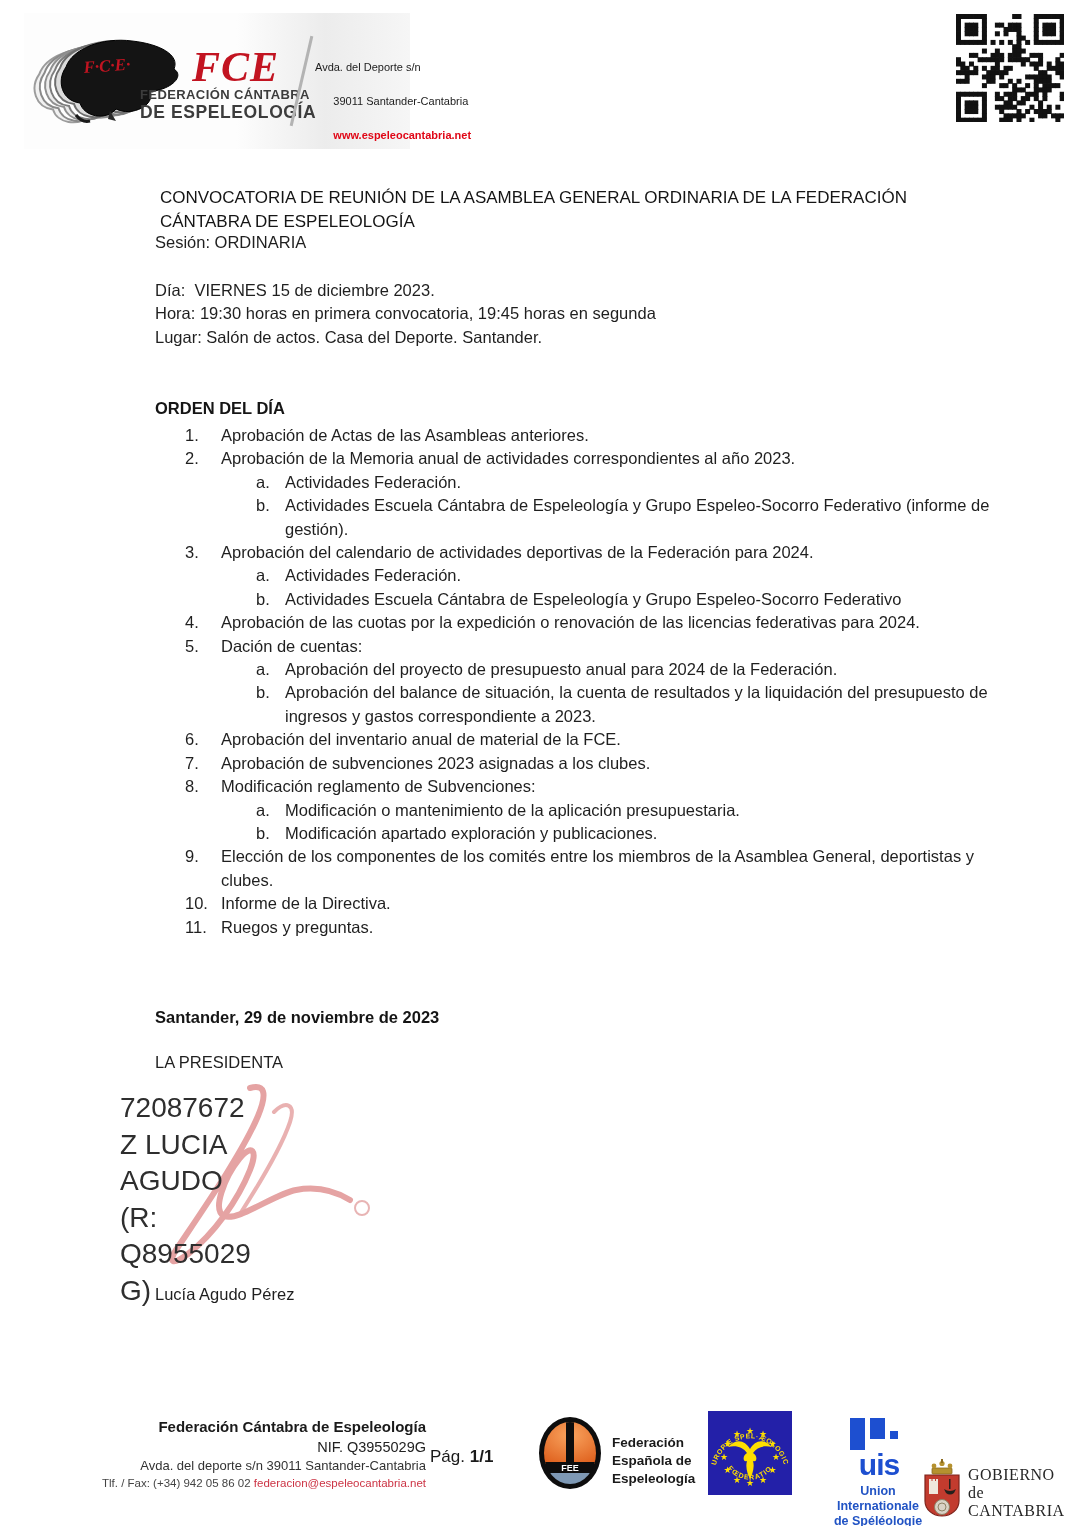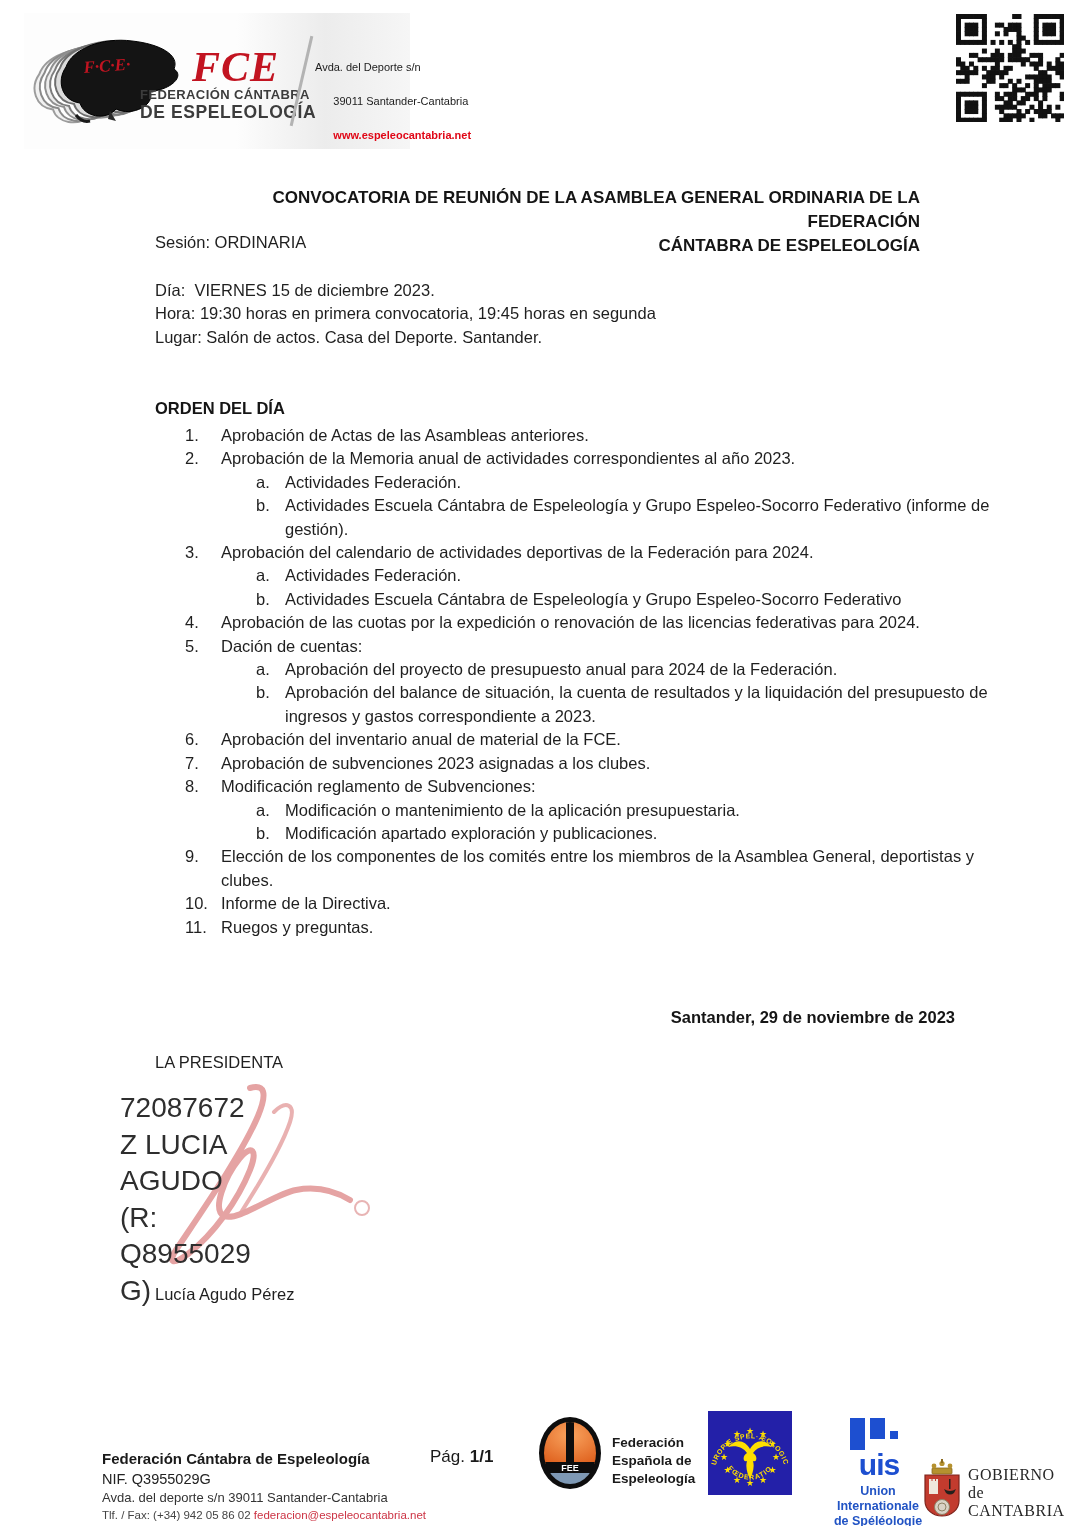--- a/index.html
+++ b/index.html
@@ -13,47 +13,47 @@
   .fce-red{position:absolute;left:168px;top:30px;font-family:"Liberation Serif","DejaVu Serif",serif;
     font-style:italic;font-weight:bold;font-size:42px;color:#c21421;letter-spacing:1px;}
   .org-l1{position:absolute;left:116px;top:74px;font-size:13px;font-weight:bold;color:#3c3c3c;letter-spacing:.4px;}
   .org-l2{position:absolute;left:116px;top:89px;font-size:17.5px;font-weight:bold;color:#3c3c3c;letter-spacing:.6px;}
   .slash{position:absolute;left:276px;top:22px;width:3px;height:92px;background:#b3b3b3;transform:rotate(13deg);}
   .addr{position:absolute;left:291px;top:46px;width:112px;line-height:17px;font-size:11px;color:#1c1c1c;white-space:pre;}
   .addr .web{color:#e00616;font-weight:bold;font-size:11px;}
   .qr{position:absolute;left:956px;top:14px;}
 
   
-  .doc-title{position:absolute;left:160px;top:186px;width:760px;text-align:right;
-    font-size:17px;font-weight:bold;line-height:24px;white-space:pre-line;color:#151515;}
+  .doc-title{position:absolute;left:160px;top:186px;width:760px;text-align:left;
+    font-size:17px;font-weight:normal;line-height:24px;white-space:pre-line;color:#151515;}
   .session{position:absolute;left:155px;top:233px;font-size:16.5px;white-space:pre;}
   .meta{position:absolute;left:155px;top:279px;font-size:16.5px;line-height:23.4px;}
   .meta div{white-space:pre;}
   .orden{position:absolute;left:155px;top:399px;font-size:16.5px;font-weight:bold;color:#151515;}
   .agenda{position:absolute;left:155px;top:424px;width:848px;font-size:16.5px;line-height:23.4px;}
   .agenda-row{display:flex;padding-left:30px;}
   .agenda-row .num{flex:0 0 36px;}
   .agenda-subrow{display:flex;padding-left:101px;}
   .agenda-subrow .subnum{flex:0 0 29px;}
   .agenda .txt{flex:1 1 auto;}
 
-  .dateline{position:absolute;left:155px;top:1008px;width:800px;text-align:right;
+  .dateline{position:absolute;left:155px;top:1008px;width:800px;text-align:left;
     font-size:16.5px;font-weight:bold;color:#151515;}
   .presidenta{position:absolute;left:155px;top:1053px;font-size:16.5px;}
 
   .sigblock{position:absolute;left:118px;top:1086px;width:300px;height:180px;}
   .sig-swirl{position:absolute;left:36px;top:-4px;}
   .sig-big{position:absolute;left:2px;top:4px;width:140px;font-size:28px;line-height:36.6px;
     color:#2e2e2e;white-space:pre-line;}
   .sig-detail{position:absolute;left:122px;top:9px;width:140px;font-size:14.3px;line-height:20.3px;
     color:#1c1c1c;white-space:pre-line;}
   .signer{position:absolute;left:155px;top:1285px;font-size:16.5px;}
 
   
-  .f-left{position:absolute;left:102px;top:1448px;}
+  .f-left{position:absolute;left:102px;top:1416px;text-align:right;}
   .f-org{font-size:15px;font-weight:bold;line-height:21px;color:#1a1a1a;}
   .f-nif{font-size:14.5px;line-height:20px;color:#222;}
   .f-addr{font-size:13px;line-height:18px;color:#333;}
   .f-tlf{font-size:11.5px;line-height:16px;color:#444;}
   .f-tlf .email{color:#cc3344;}
   .f-pag{position:absolute;left:430px;top:1447px;font-size:17px;color:#1a1a1a;}
   .f-pag b{font-weight:bold;}
   .fee-logo{position:absolute;left:538px;top:1416px;}
   .fee-text{position:absolute;left:612px;top:1428px;font-size:13.5px;font-weight:bold;line-height:18px;
     color:#1a1a1a;white-space:pre-line;margin-top:6px;}

